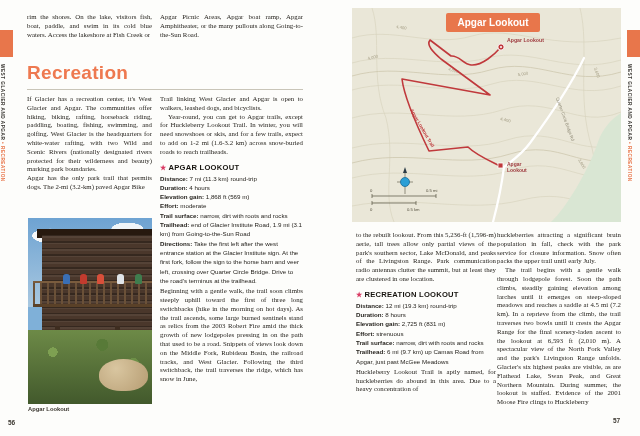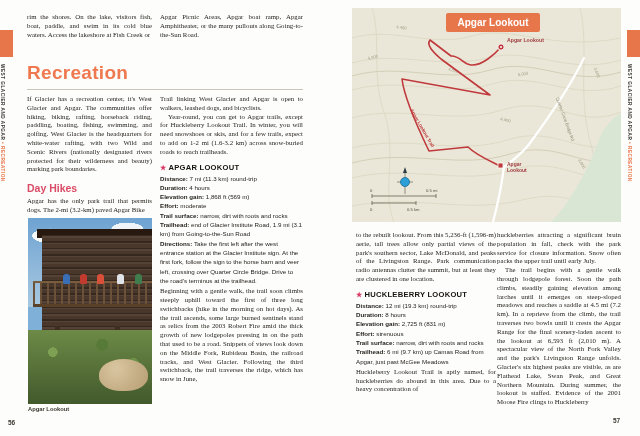--- a/index.html
+++ b/index.html
@@ -68,21 +68,20 @@
   <div class="abs" style="left:0;top:0;width:340px;height:436px;">
 
     <p class="abs serif" style="left:27px;top:13px;width:125px;">rim the shores. On the lake, visitors fish, boat, paddle, and swim in its cold blue waters. Access the lakeshore at Fish Creek or</p>
     <p class="abs serif" style="left:160px;top:13px;width:143px;">Apgar Picnic Areas, Apgar boat ramp, Apgar Amphitheater, or the many pullouts along Going-to-the-Sun Road.</p>
 
     <div class="abs rec-head" style="left:27px;top:62px;">Recreation</div>
     <div class="abs rule" style="left:27px;top:89px;width:276px;"></div>
 
     <div class="abs" style="left:27px;top:95px;width:125px;">
       <p class="serif">If Glacier has a recreation center, it's West Glacier and Apgar. The communities offer hiking, biking, rafting, horseback riding, paddling, boating, fishing, swimming, and golfing. West Glacier is the headquarters for white-water rafting, with two Wild and Scenic Rivers (nationally designated rivers protected for their wilderness and beauty) marking park boundaries.</p>
-      <div class="subhead" style="margin-top:8px;">Day Hikes</div>
       <p class="serif">Apgar has the only park trail that permits dogs. The 2-mi (3.2-km) paved Apgar Bike</p>
     </div>
 
     <div class="abs photo">
       <div class="sky"></div>
       <div class="roof"></div>
       <div class="tower"></div>
       <div class="balcony"></div>
       <div class="person" style="left:28%;background:#3a6fb5;"></div>
       <div class="person" style="left:42%;background:#c23b2e;"></div>
@@ -186,21 +185,21 @@
         <text x="18" y="203">0</text>
         <text x="55" y="203">0.5 km</text>
       </g>
 
       <rect x="94" y="5" width="94" height="19" rx="2" fill="#e8764b"></rect>
       <text x="141" y="18" text-anchor="middle" font-size="10" font-weight="bold" fill="#ffffff">Apgar Lookout</text>
     </svg>
 
     <div class="abs" style="left:16px;top:231px;width:140px;">
       <p class="serif">to the rebuilt lookout. From this 5,236-ft (1,596-m) aerie, tall trees allow only partial views of the park's southern sector, Lake McDonald, and peaks of the Livingston Range. Park communication radio antennas clutter the summit, but at least they are clustered in one location.</p>
-      <div class="hike-title"><span class="star">★</span><span>HUCKLEBERRY LOOKOUT</span></div>
+      <div class="hike-title"><span class="star">★</span><span>RECREATION LOOKOUT</span></div>
       <div class="stat"><b>Distance:</b> <span>12 mi (19.3 km) round-trip</span></div>
       <div class="stat"><b>Duration:</b> <span>8 hours</span></div>
       <div class="stat"><b>Elevation gain:</b> <span>2,725 ft (831 m)</span></div>
       <div class="stat"><b>Effort:</b> <span>strenuous</span></div>
       <div class="stat"><b>Trail surface:</b> <span>narrow, dirt with roots and rocks</span></div>
       <div class="stat"><b>Trailhead:</b> <span>6 mi (9.7 km) up Camas Road from Apgar, just past McGee Meadows</span></div>
       <p class="serif" style="margin-top:2px;">Huckleberry Lookout Trail is aptly named, for huckleberries do abound in this area. Due to a heavy concentration of</p>
     </div>
 
     <div class="abs" style="left:157px;top:231px;width:124px;">

